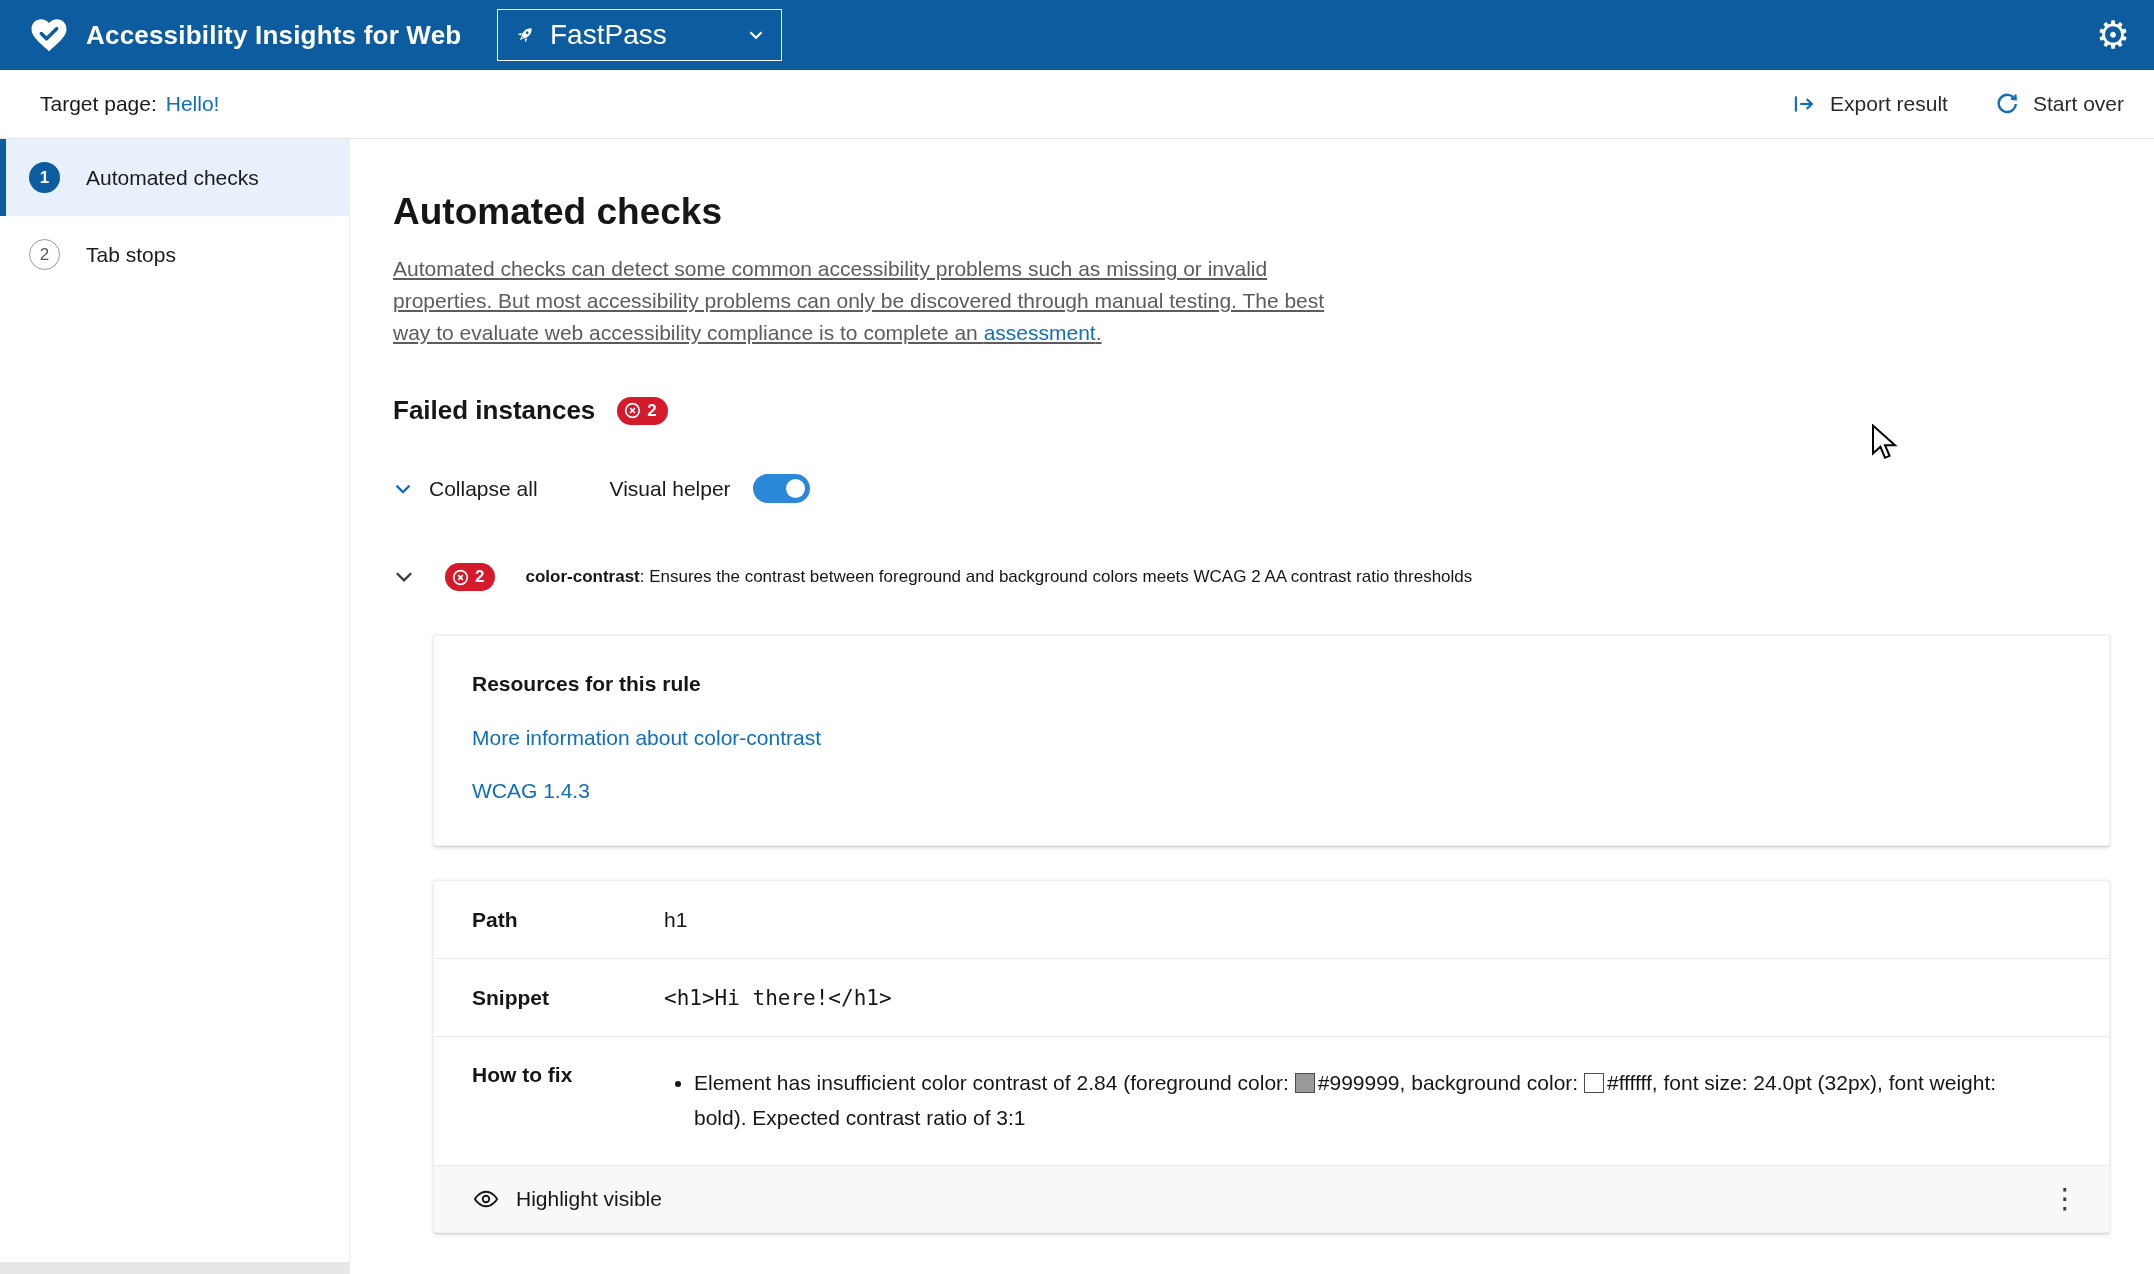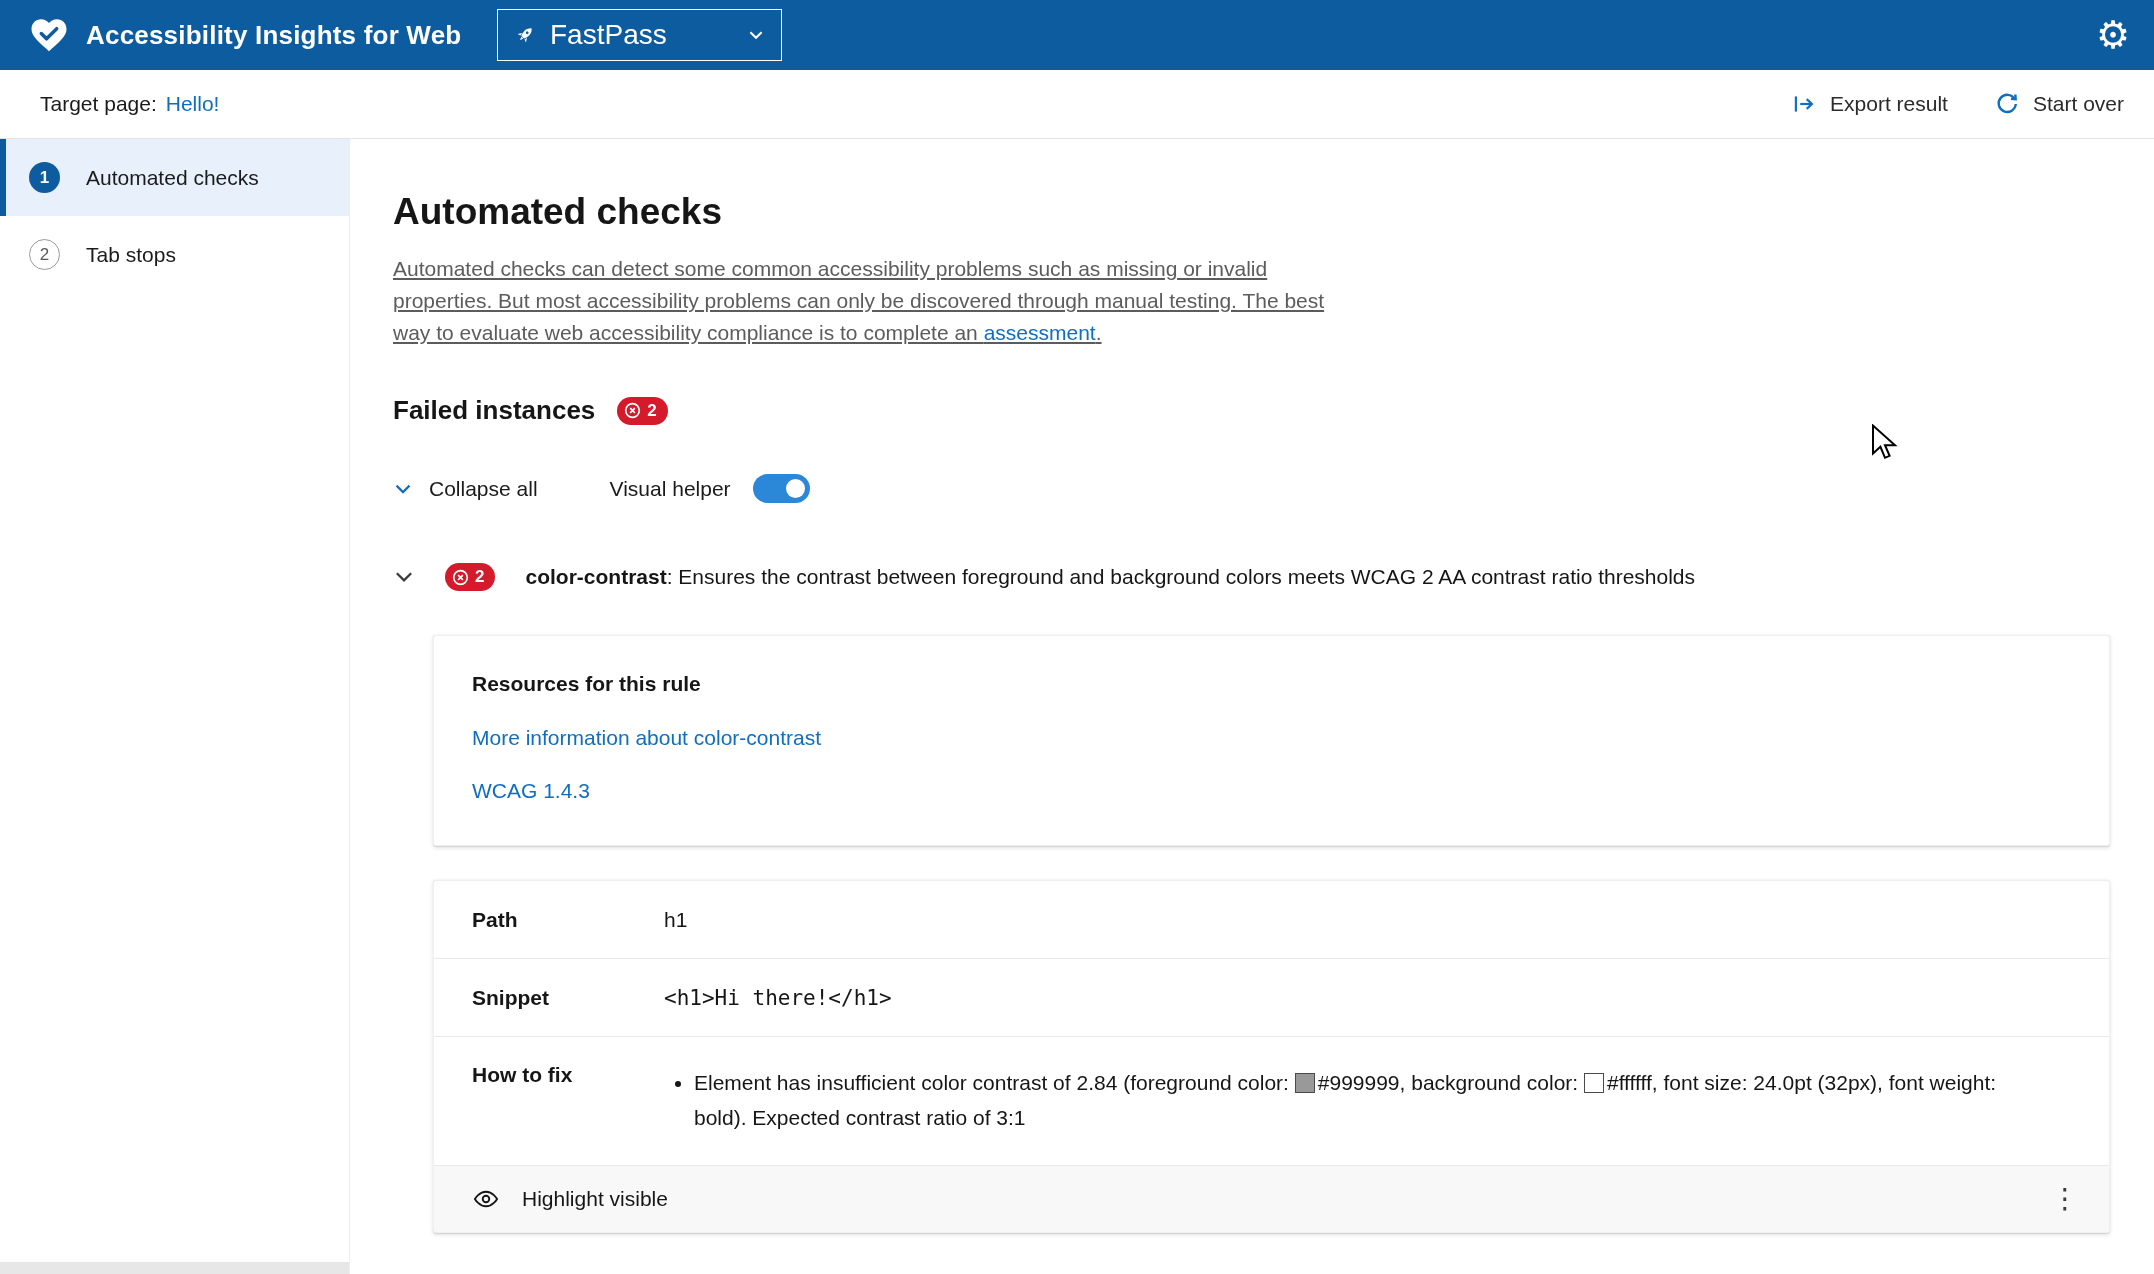--- a/index.html
+++ b/index.html
@@ -86,21 +86,21 @@
   .visual-helper { display:flex; align-items:center; gap:22px; margin-left:72px; font-size:21px; color:#1b1b1b; }
   .toggle {
     width:57px; height:29px; border-radius:15px; background:var(--toggle_on,#2b88d8);
     position:relative; cursor:pointer; border:none;
   }
   .toggle .knob { position:absolute; right:5px; top:5px; width:19px; height:19px; border-radius:50%; background:#fff; }
 
   .rule-row { display:flex; align-items:center; margin-top:60px; }
   .rule-row .expander { background:none; border:none; padding:0; margin-right:30px; color:#3a3a3a; cursor:pointer; display:flex; }
   .rule-row .badge { margin-right:30px; }
-  .rule-text { font-size:21px; color:#161616; }
+  .rule-text { font-size:17px; color:#161616; }
   .rule-text strong { font-weight:700; }
 
   .card {
     width:1677px; margin-left:40px; background:#fff;
     border:1px solid #f0f0f0; border-radius:3px;
     box-shadow:0 1.6px 4.5px rgba(0,0,0,.12), 0 .3px 1px rgba(0,0,0,.09);
   }
   .resources { margin-top:44px; padding:36px 38px 42px; }
   .resources h3 { margin:0 0 30px; font-size:21px; font-weight:700; }
   .resources a { display:block; font-size:21px; color:var(--accent_link,#106ebe); text-decoration:none; cursor:pointer; margin-bottom:29px; }
@@ -119,21 +119,21 @@
     vertical-align:-3px; margin-right:3px;
   }
   .swatch.fg { background:var(--swatch_fg,#999999); }
   .swatch.bg { background:var(--swatch_bg,#ffffff); }
 
   .card-footer {
     height:66px; background:#f8f8f8; display:flex; align-items:center;
     justify-content:space-between; padding:0 22px 0 38px; border-radius:0 0 3px 3px;
   }
   .highlight-btn {
-    display:flex; align-items:center; gap:22px; background:none; border:none;
+    display:flex; align-items:center; gap:16px; background:none; border:none;
     font-size:21px; color:#161616; font-family:inherit; cursor:pointer; padding:0;
   }
   .kebab-btn {
     background:none; border:none; font-size:28px; color:#3a3a3a; cursor:pointer;
     padding:0 8px; font-family:"DejaVu Sans", sans-serif; line-height:1;
   }
 
   .cursor { position:absolute; left:1871px; top:424px; pointer-events:none; }
 </style>
 </head>

